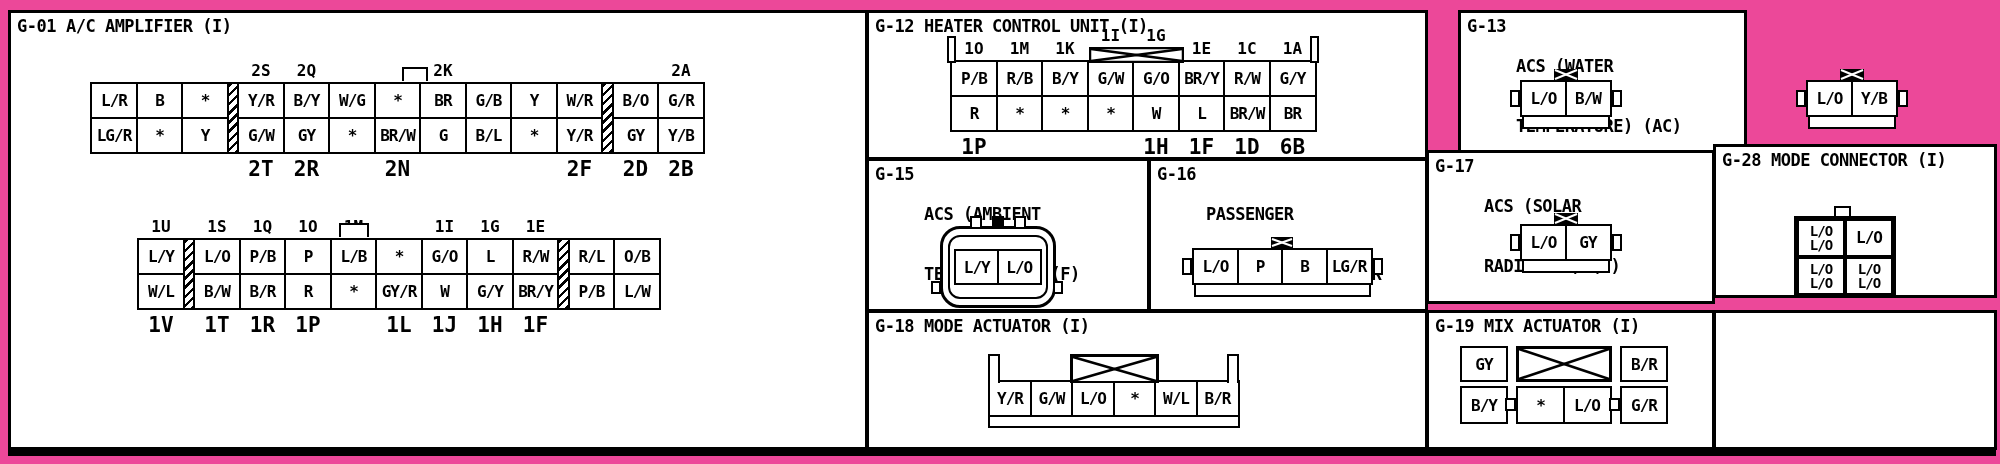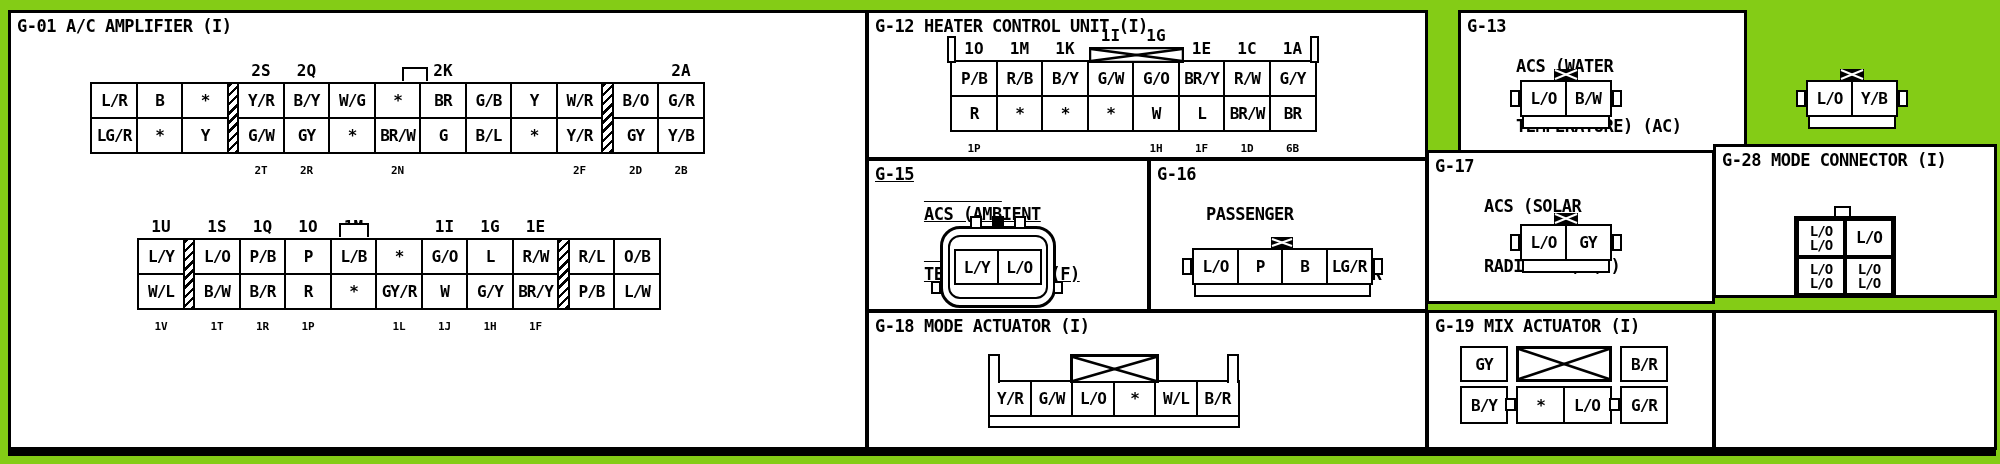--- a/index.html
+++ b/index.html
@@ -1,30 +1,30 @@
 <!DOCTYPE html>
 <html><head>
 <meta charset="utf-8">
 <style>
   html,body{margin:0;padding:0;background:#fff;}
-  .canvas{position:relative;width:2000px;height:464px;background:#84cc16;color:#000;
+  .canvas{position:relative;width:2000px;height:464px;background:#ec4899;color:#000;
           font-family:"DejaVu Sans Mono",monospace;font-weight:bold;overflow:hidden;}
   .panel{position:absolute;border:3px solid #000;box-sizing:border-box;background:#fff;}
   .ptitle{display:flex;padding:3px 2px 0 6px;font-size:17px;line-height:20px;letter-spacing:-0.5px;white-space:pre;}
   .pcode{margin-right:10px;}
   .plines span{display:block;}
   .botbar{position:absolute;left:8px;top:449px;width:1988px;height:7px;background:#000;}
 
   
   .conn{position:absolute;display:flex;}
   .col{display:flex;flex-direction:column;}
   .col + .col,.col + .hatchcol,.hatchcol + .col{margin-left:-2.5px;}
   .lt{height:24px;display:flex;align-items:flex-end;justify-content:center;font-size:16px;padding-bottom:2px;}
   .lt.up{transform:translateY(-13px);}
-  .lb{height:24px;display:flex;align-items:flex-start;justify-content:center;font-size:11px;padding-top:10px;}
+  .lb{height:24px;display:flex;align-items:flex-start;justify-content:center;font-size:21px;padding-top:3px;}
   .cell{box-sizing:border-box;width:48px;height:37px;border:2.5px solid #000;background:#fff;
         display:flex;align-items:center;justify-content:center;font-size:16px;letter-spacing:-1px;}
   .cell.b{margin-top:-2.5px;}
   .hatchcol{display:flex;flex-direction:column;}
   .hbody{box-sizing:border-box;width:13px;height:71.5px;border:2.5px solid #000;
          background:repeating-linear-gradient(135deg,#000 0 2.5px,#fff 2.5px 6.5px);}
   .tab{position:absolute;width:26px;height:14px;border:2.5px solid #000;border-bottom:none;background:#fff;box-sizing:border-box;}
   .bracket{position:absolute;width:9px;height:27px;border:2.5px solid #000;background:#fff;box-sizing:border-box;}
   .g12x{position:absolute;}
 
@@ -91,21 +91,21 @@
   </div>
   <div class="panel" style="left:1426px;top:10px;width:289px;height:150px;margin-left:32px;">
     <div class="ptitle">
       <span class="pcode">G-13</span>
       <span class="plines">
         <span>ACS (WATER</span>
         <span>TEMPERATURE) (AC)</span>
       </span>
     </div>
   </div>
-  <div class="panel" style="left:866px;top:158px;width:284px;height:154px;text-decoration:underline;">
+  <div class="panel" style="left:866px;top:158px;width:284px;height:154px;">
     <div class="ptitle">
       <span class="pcode">G-15</span>
       <span class="plines">
         <span>ACS (AMBIENT</span>
         <span>TEMPERATURE) (F)</span>
       </span>
     </div>
   </div>
   <div class="panel" style="left:1148px;top:158px;width:280px;height:154px;">
     <div class="ptitle">

